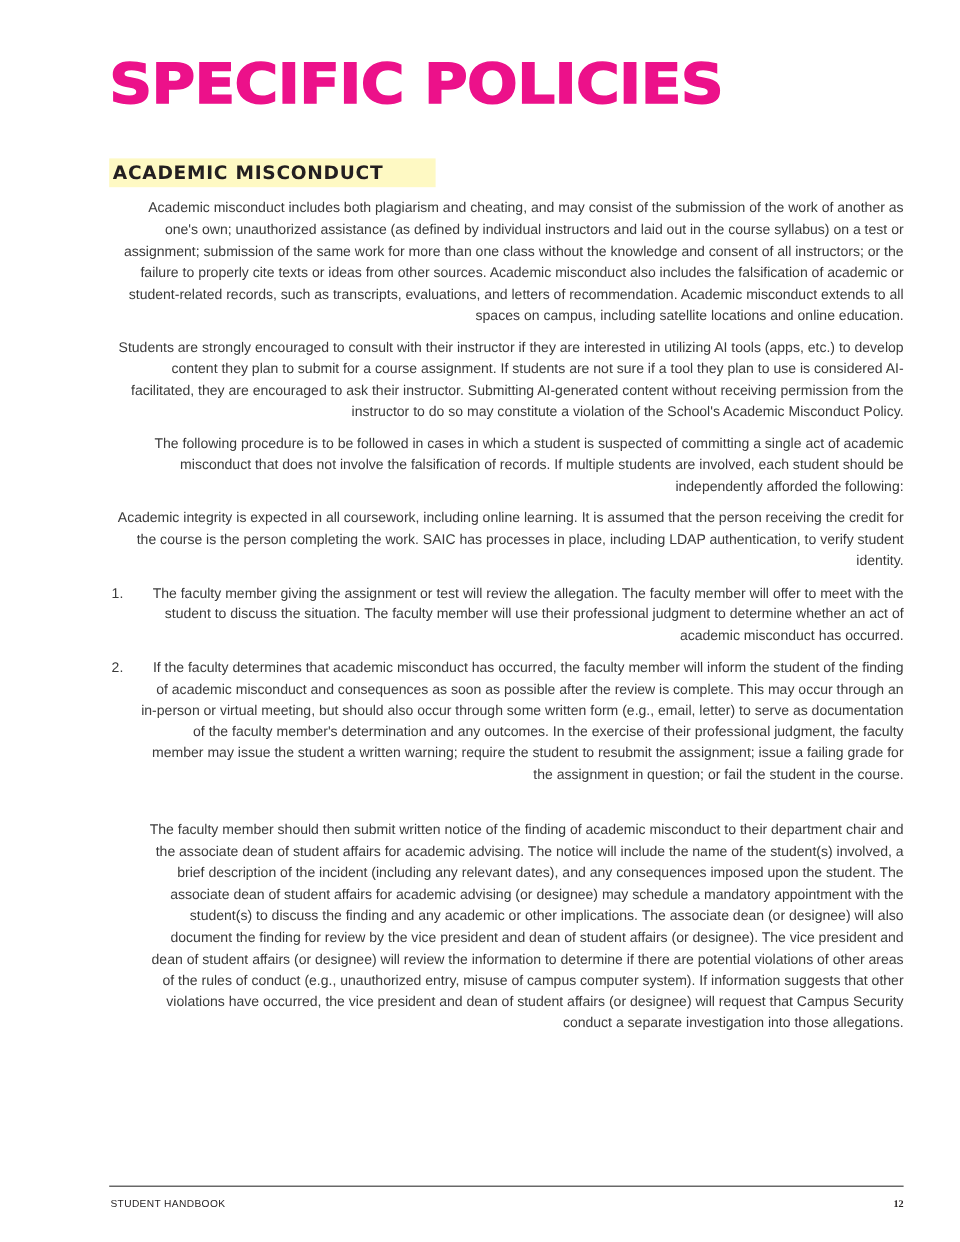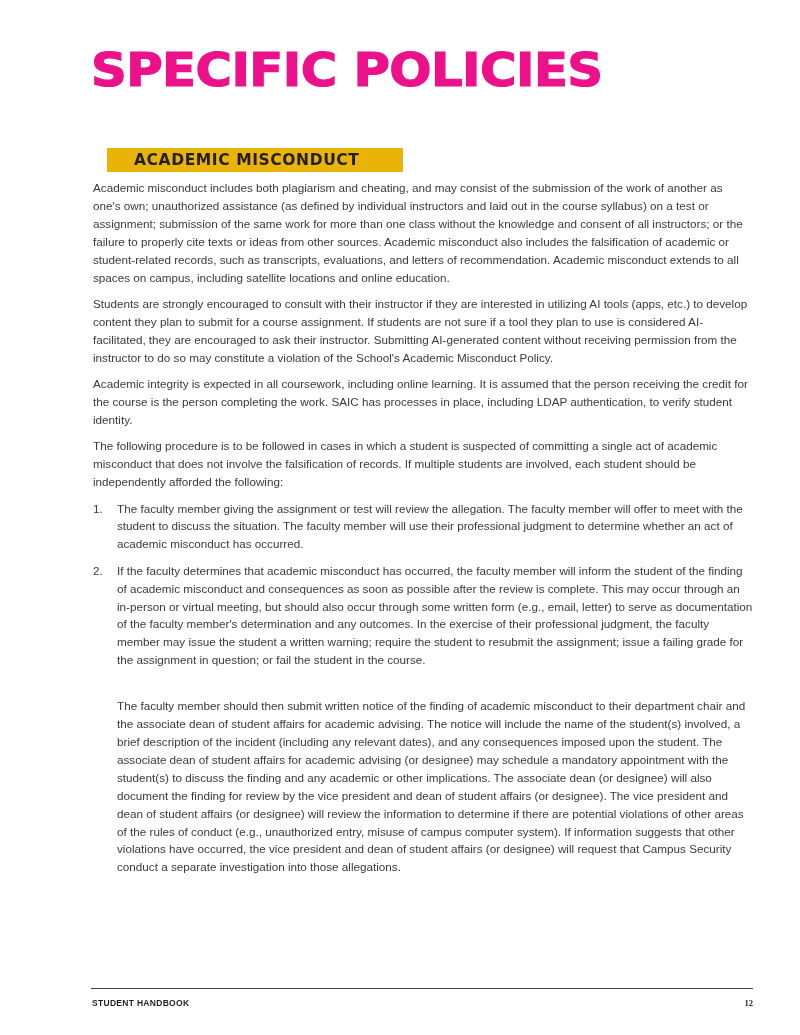--- a/index.html
+++ b/index.html
@@ -30,44 +30,44 @@
       transform-origin: left center;
       white-space: nowrap;
       -webkit-text-stroke: 1.2px #ec118a;
     }
     .section-heading-wrap {
       position: absolute;
       left: 91px;
       top: 132px;
       height: 24px;
       width: 272px;
-      background: #eab308;
-      margin: 16px;
-      padding-left: 24px;
+      background: #fef9c3;
+      margin: 0;
     }
     .section-heading {
       display: block;
       margin: 0;
       padding-left: 3px;
       font-family: "DejaVu Sans", sans-serif;
       font-weight: bold;
       font-size: 15.5px;
       line-height: 24px;
       letter-spacing: 0.6px;
       color: #231f20;
       white-space: nowrap;
     }
     .content {
       position: absolute;
       left: 93px;
-      top: 179px;
+      top: 165px;
       width: 660px;
       font-size: 11.7px;
       line-height: 17.9px;
       color: #3a3a3a;
+      text-align: right;
     }
     .content p {
       margin: 0 0 8.5px 0;
     }
     .content ol {
       list-style: none;
       margin: 0;
       padding: 0;
     }
     .content li {
@@ -90,21 +90,21 @@
       top: 988px;
       width: 662px;
       height: 1px;
       background: #444444;
     }
     .footer-left {
       position: absolute;
       left: 92px;
       top: 998px;
       font-size: 8.5px;
-      font-weight: bold;
+      font-weight: normal;
       letter-spacing: 0.3px;
       color: #231f20;
     }
     .footer-right {
       position: absolute;
       right: 47px;
       top: 998px;
       font-size: 8.5px;
       font-weight: bold;
       color: #231f20;
@@ -116,22 +116,22 @@
 
 <h1 class="page-title">SPECIFIC POLICIES</h1>
 
 <div class="section-heading-wrap">
   <h2 class="section-heading">ACADEMIC MISCONDUCT</h2>
 </div>
 
 <div class="content">
   <p>Academic misconduct includes both plagiarism and cheating, and may consist of the submission of the work of another as one's own; unauthorized assistance (as defined by individual instructors and laid out in the course syllabus) on a test or assignment; submission of the same work for more than one class without the knowledge and consent of all instructors; or the failure to properly cite texts or ideas from other sources. Academic misconduct also includes the falsification of academic or student-related records, such as transcripts, evaluations, and letters of recommendation. Academic misconduct extends to all spaces on campus, including satellite locations and online education.</p>
   <p>Students are strongly encouraged to consult with their instructor if they are interested in utilizing AI tools (apps, etc.) to develop content they plan to submit for a course assignment. If students are not sure if a tool they plan to use is considered AI-facilitated, they are encouraged to ask their instructor. Submitting AI-generated content without receiving permission from the instructor to do so may constitute a violation of the School's Academic Misconduct Policy.</p>
+  <p>The following procedure is to be followed in cases in which a student is suspected of committing a single act of academic misconduct that does not involve the falsification of records. If multiple students are involved, each student should be independently afforded the following:</p>
   <p>Academic integrity is expected in all coursework, including online learning. It is assumed that the person receiving the credit for the course is the person completing the work. SAIC has processes in place, including LDAP authentication, to verify student identity.</p>
-  <p>The following procedure is to be followed in cases in which a student is suspected of committing a single act of academic misconduct that does not involve the falsification of records. If multiple students are involved, each student should be independently afforded the following:</p>
   <ol>
     <li>
       <span class="num">1.</span>
       <span>The faculty member giving the assignment or test will review the allegation. The faculty member will offer to meet with the student to discuss the situation. The faculty member will use their professional judgment to determine whether an act of academic misconduct has occurred.</span>
     </li>
     <li>
       <span class="num">2.</span>
       <span>If the faculty determines that academic misconduct has occurred, the faculty member will inform the student of the finding of academic misconduct and consequences as soon as possible after the review is complete. This may occur through an in-person or virtual meeting, but should also occur through some written form (e.g., email, letter) to serve as documentation of the faculty member's determination and any outcomes. In the exercise of their professional judgment, the faculty member may issue the student a written warning; require the student to resubmit the assignment; issue a failing grade for the assignment in question; or fail the student in the course.</span>
     </li>
   </ol>

